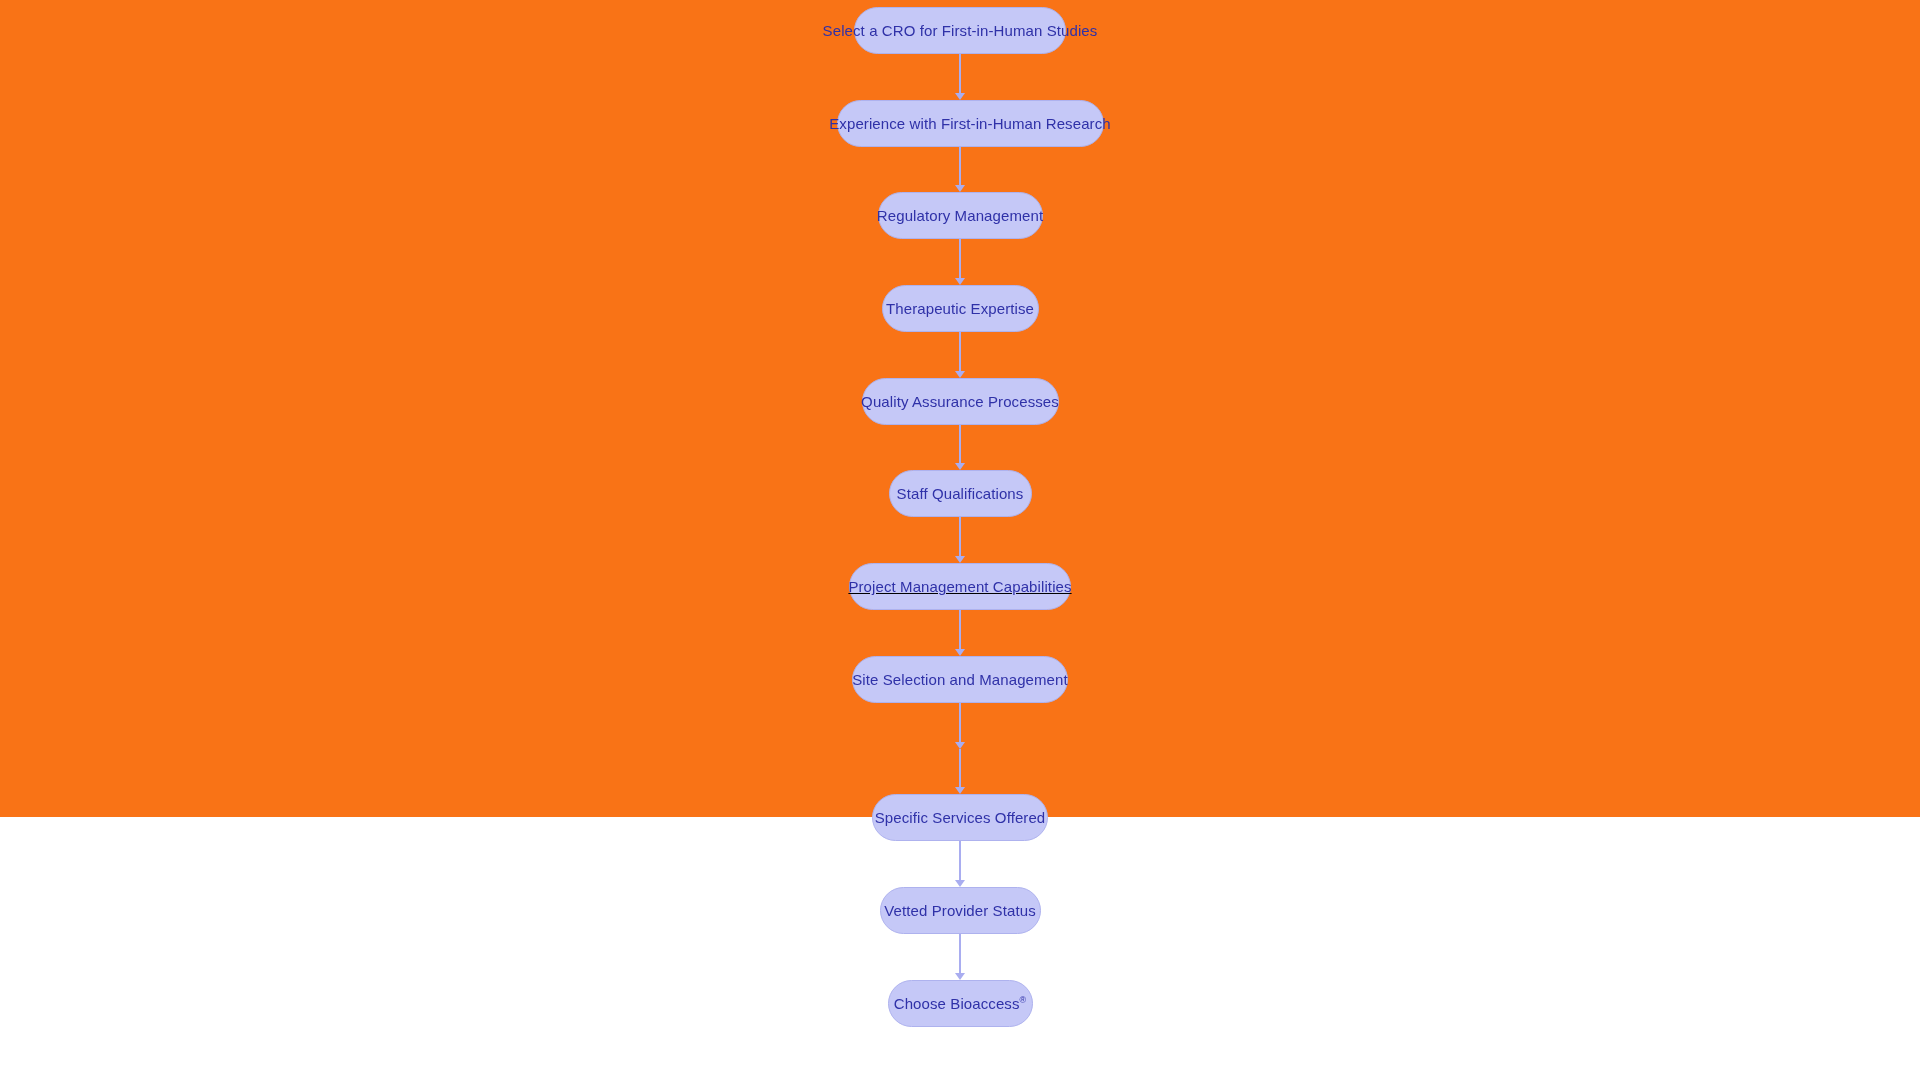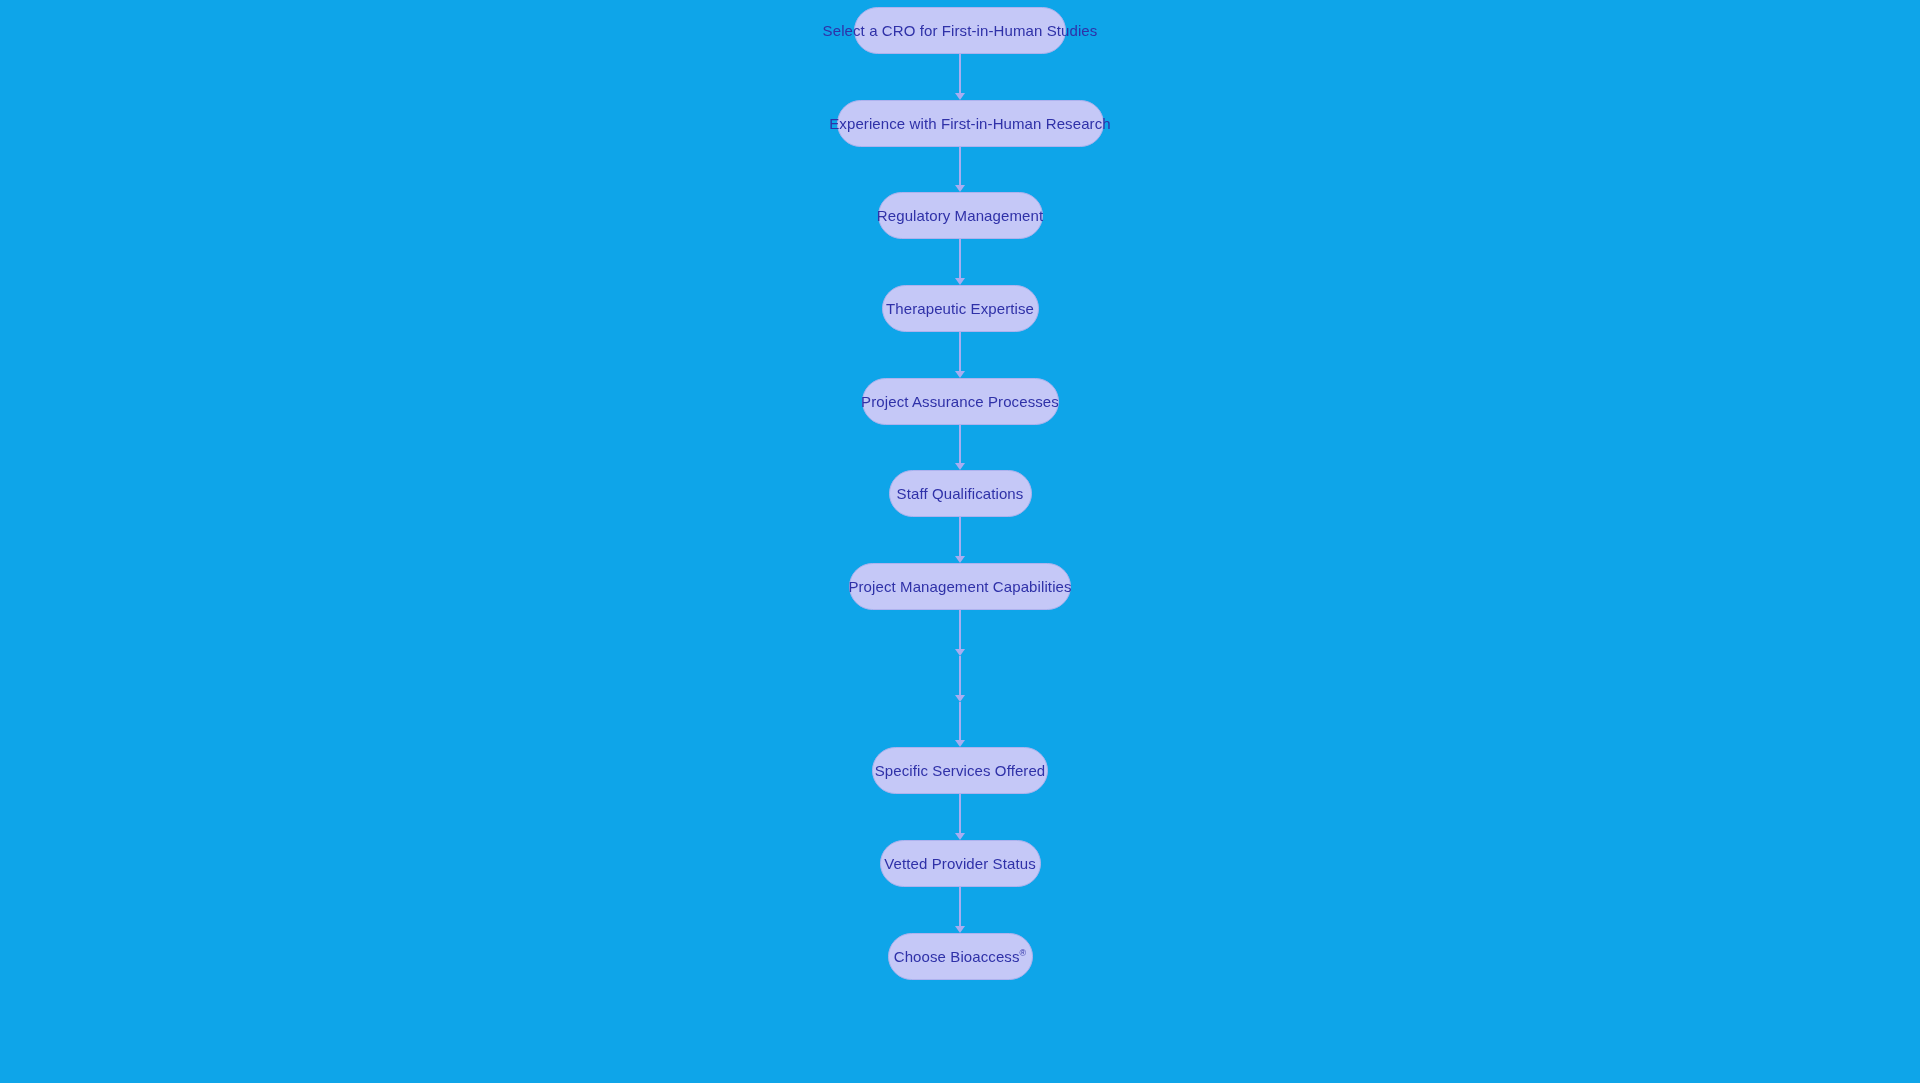--- a/index.html
+++ b/index.html
@@ -11,22 +11,22 @@
   body {
     width: 1920px;
     height: 1083px;
     font-family: "Liberation Sans", sans-serif;
     overflow: hidden;
   }
 
   #flowchart-canvas {
     position: relative;
     width: 1920px;
-    height: 1083px;
-    background: #0ea5e9;
+    height: 817px;
+    background: #f97316;
   }
 
   .flow-chain {
     position: absolute;
     left: 0;
     top: 0;
     width: 1920px;
     height: 1083px;
     display: flex;
     flex-direction: column;
@@ -118,39 +118,42 @@
         <div class="connector-head"></div>
       </div>
       <div class="node" style="width: 157px;">
         <span class="node-label">Therapeutic Expertise</span>
       </div>
       <div class="connector" style="height: 45.7px;">
         <div class="connector-line"></div>
         <div class="connector-head"></div>
       </div>
       <div class="node" style="width: 197px;">
-        <span class="node-label">Project Assurance Processes</span>
+        <span class="node-label">Quality Assurance Processes</span>
       </div>
       <div class="connector" style="height: 45.7px;">
         <div class="connector-line"></div>
         <div class="connector-head"></div>
       </div>
       <div class="node" style="width: 143px;">
         <span class="node-label">Staff Qualifications</span>
       </div>
       <div class="connector" style="height: 45.7px;">
         <div class="connector-line"></div>
         <div class="connector-head"></div>
       </div>
-      <div class="node" style="width: 222px;">
+      <div class="node" style="width: 222px; text-decoration: underline;">
         <span class="node-label">Project Management Capabilities</span>
       </div>
       <div class="connector" style="height: 45.7px;">
         <div class="connector-line"></div>
         <div class="connector-head"></div>
+      </div>
+      <div class="node" style="width: 216px;">
+        <span class="node-label">Site Selection and Management</span>
       </div>
       <div class="connector" style="height: 45.7px;">
         <div class="connector-line"></div>
         <div class="connector-head"></div>
       </div>
       <div class="connector" style="height: 45.7px;">
         <div class="connector-line"></div>
         <div class="connector-head"></div>
       </div>
       <div class="node" style="width: 176px;">

